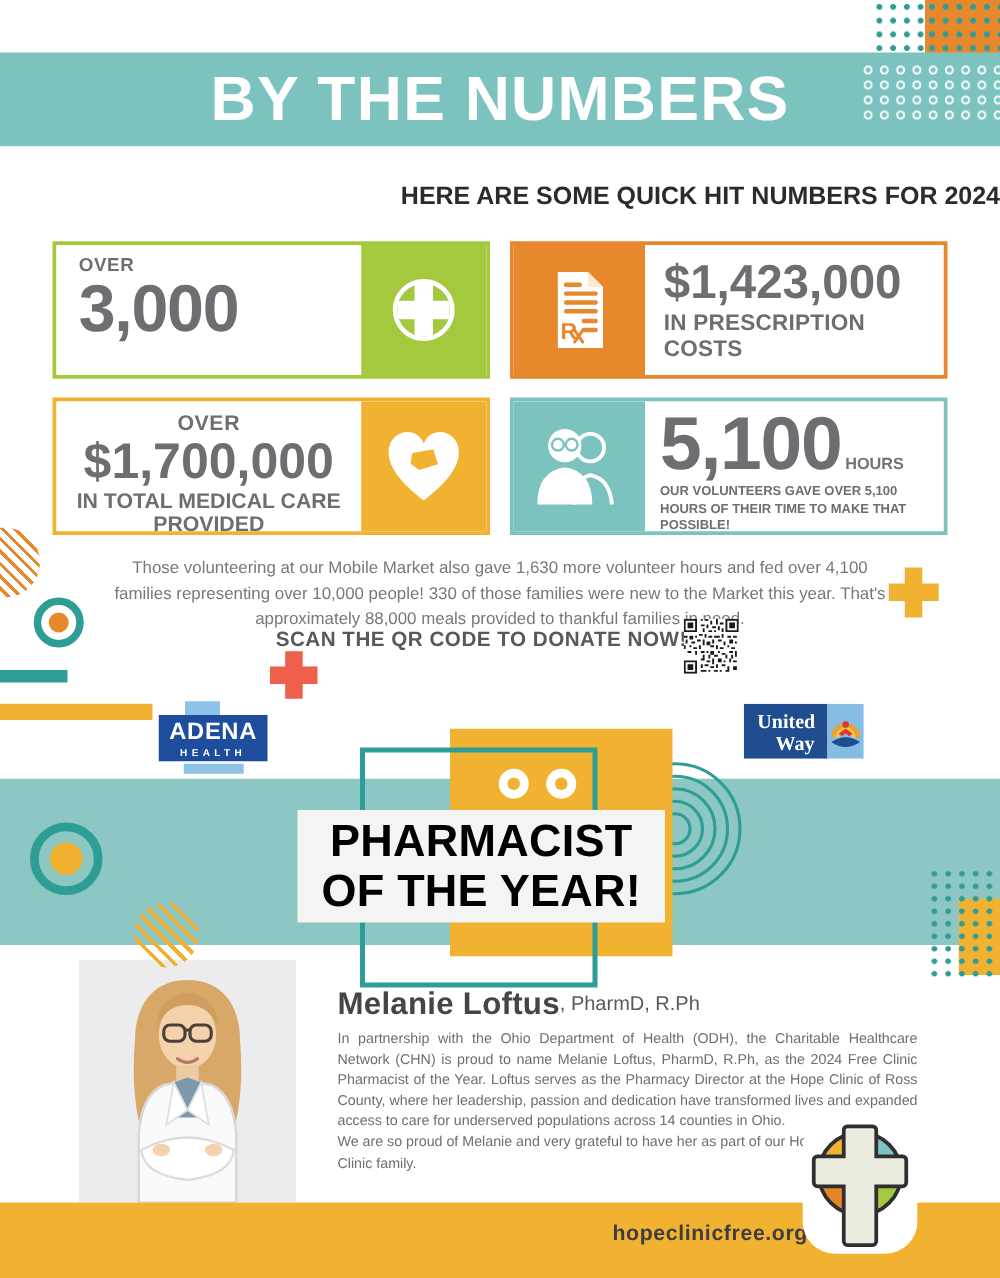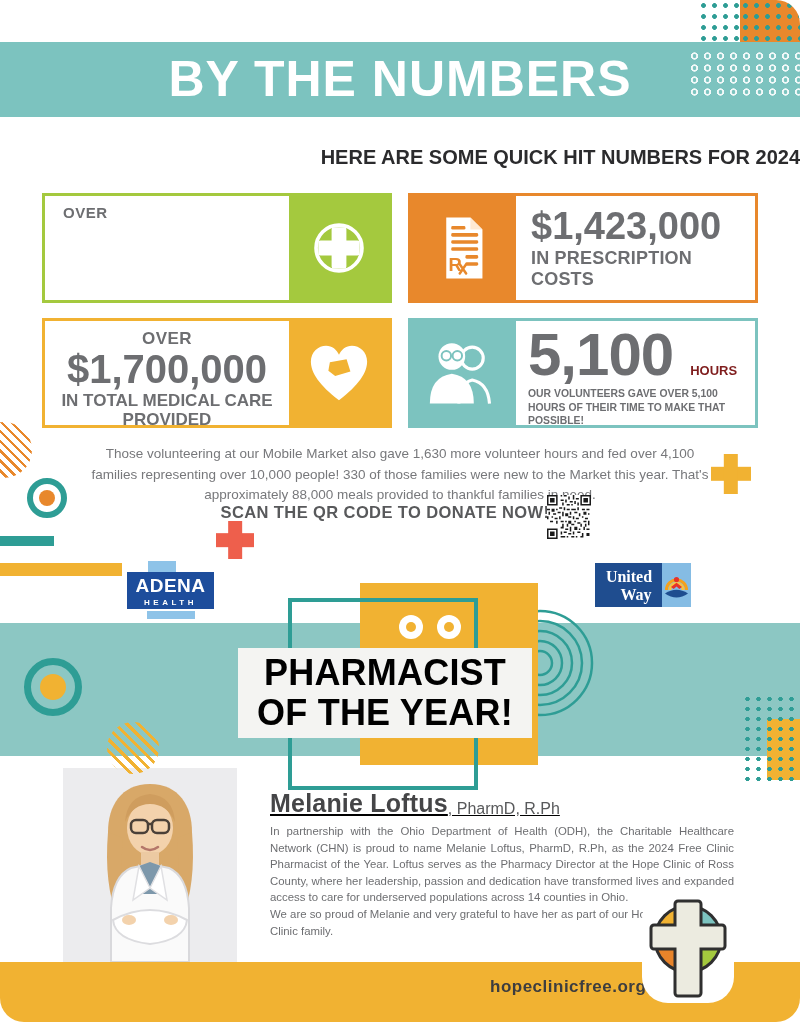--- a/index.html
+++ b/index.html
@@ -1,17 +1,17 @@
 <!DOCTYPE html>
 <html><head>
 <meta charset="utf-8">
 <style>
   html,body{margin:0;padding:0;}
   .page{position:relative;width:800px;height:1022px;background:#ffffff;overflow:hidden;
-        font-family:"Liberation Sans",sans-serif;border-radius:24px;}
+        font-family:"Liberation Sans",sans-serif;}
   .abs{position:absolute;}
 
   
   .dots-teal{background-image:radial-gradient(circle,#2e9d95 2px,rgba(0,0,0,0) 2.5px);
              background-size:11px 10px;}
   .dots-teal-lt{background-image:radial-gradient(circle,#2e9d95 2.1px,rgba(0,0,0,0) 2.6px);
              background-size:11px 11px;}
   .donut-dots{background-image:radial-gradient(circle,rgba(255,255,255,0) 1.7px,rgba(255,255,255,.9) 2.1px,rgba(255,255,255,.9) 3.4px,rgba(255,255,255,0) 3.9px);
               background-size:13px 12px;}
   .hatch-orange{background-image:repeating-linear-gradient(45deg,#e8882c 0 2.5px,rgba(0,0,0,0) 2.5px 7px);border-radius:50%;}
@@ -54,21 +54,21 @@
   #stat3 .over{font-size:19px;letter-spacing:.5px;}
   #stat3 .num{font-size:40px;line-height:1.05;display:block;}
   #stat3 .lbl{font-size:17px;line-height:1.08;display:block;margin-top:2px;}
   #stat3 .icon-cell{width:100px;background:#f1b232;}
 
   #stat4{left:408px;top:318px;width:350px;height:110px;border:3px solid #7cc3bf;}
   #stat4 .icon-cell{width:105px;background:#7cc3bf;}
   #stat4 .txt{flex:1;padding:2px 8px 16px 12px;}
   #stat4 .row{display:flex;align-items:baseline;}
   #stat4 .num{font-size:60px;letter-spacing:-1px;line-height:1.05;}
-  #stat4 .unit{font-size:13px;font-weight:700;color:#7f1d1d;margin-left:17px;}
+  #stat4 .unit{font-size:13px;font-weight:700;color:#737373;margin-left:3px;}
   #stat4 .sub{font-size:10.4px;font-weight:700;color:#6d6e71;line-height:1.3;margin-top:1px;}
 
   
   .mm-para{left:85px;top:444px;width:630px;margin:0;font-size:13.5px;color:#77787b;text-align:center;line-height:1.52;}
   .cta{left:100px;top:503px;width:570px;margin:0;text-align:center;font-size:16.5px;font-weight:800;color:#58595b;letter-spacing:.4px;}
   .qr{left:547px;top:495px;width:44px;height:44px;}
 
   
   .plus-yellow{left:711px;top:454px;width:40px;height:40px;--c:#f1b232;}
   .plus-red{left:216px;top:521px;width:38px;height:38px;--c:#ee5f4c;}
@@ -98,21 +98,21 @@
   .dots-br{left:742px;top:694px;width:58px;height:92px;}
   .award-yellow{left:360px;top:583px;width:178px;height:182px;background:#f1b232;}
   .eye{position:absolute;width:24px;height:24px;border-radius:50%;background:#fff;}
   .eye::after{content:"";position:absolute;left:50%;top:50%;width:10px;height:10px;margin:-5px 0 0 -5px;border-radius:50%;background:#f1b232;}
   .award-frame{left:288px;top:598px;width:182px;height:184px;border:4px solid #2e9d95;}
   .award-box{left:238px;top:648px;width:294px;height:90px;background:#f4f4f2;display:flex;flex-direction:column;align-items:center;justify-content:center;}
   .award-box div{font-size:36px;font-weight:800;color:#000000;line-height:1.1;letter-spacing:.2px;}
 
   
   .photo{left:63px;top:768px;width:174px;height:194px;}
-  .nameline{left:270px;top:789px;width:480px;display:flex;align-items:flex-end;text-decoration:underline;}
+  .nameline{left:270px;top:789px;width:480px;display:flex;align-items:center;}
   .nameline .nm{font-size:25px;font-weight:800;color:#454547;letter-spacing:.2px;}
   .nameline .cred{font-size:16px;font-weight:400;color:#58595b;}
   .bio1{left:270px;top:823px;width:464px;margin:0;font-size:11.4px;color:#6d6e71;line-height:1.45;text-align:justify;}
   .bio2{left:270px;top:906px;width:398px;margin:0;font-size:11.4px;color:#6d6e71;line-height:1.45;}
 
   
   .footer{left:0;top:962px;width:800px;height:60px;background:#f1b232;}
   .site{position:absolute;left:490px;top:15px;font-size:17px;font-weight:800;color:#3d3d3f;letter-spacing:.5px;}
   .hope-logo{left:642px;top:893px;width:92px;height:114px;}
 </style>
@@ -130,20 +130,21 @@
     <h1>BY THE NUMBERS</h1>
     <div class="donuts donut-dots"></div>
   </div>
 
   <h2 class="abs subtitle">HERE ARE SOME QUICK HIT NUMBERS FOR 2024</h2>
 
   <div class="abs stat" id="stat1">
     <div class="txt">
       <div class="over lbl">OVER</div>
       <div class="row">
+        <span class="num">3,000</span>
       </div>
     </div>
     <div class="icon-cell">
       <svg width="74" height="74" viewBox="0 0 100 100">
         <circle cx="50" cy="50" r="31" fill="none" stroke="#fff" stroke-width="5"></circle>
         <path d="M43,22 h14 a3,3 0 0 1 3,3 v15 h15 a3,3 0 0 1 3,3 v14 a3,3 0 0 1 -3,3 h-15 v15 a3,3 0 0 1 -3,3 h-14 a3,3 0 0 1 -3,-3 v-15 h-15 a3,3 0 0 1 -3,-3 v-14 a3,3 0 0 1 3,-3 h15 v-15 a3,3 0 0 1 3,-3 z" fill="#fff"></path>
       </svg>
     </div>
   </div>
 

